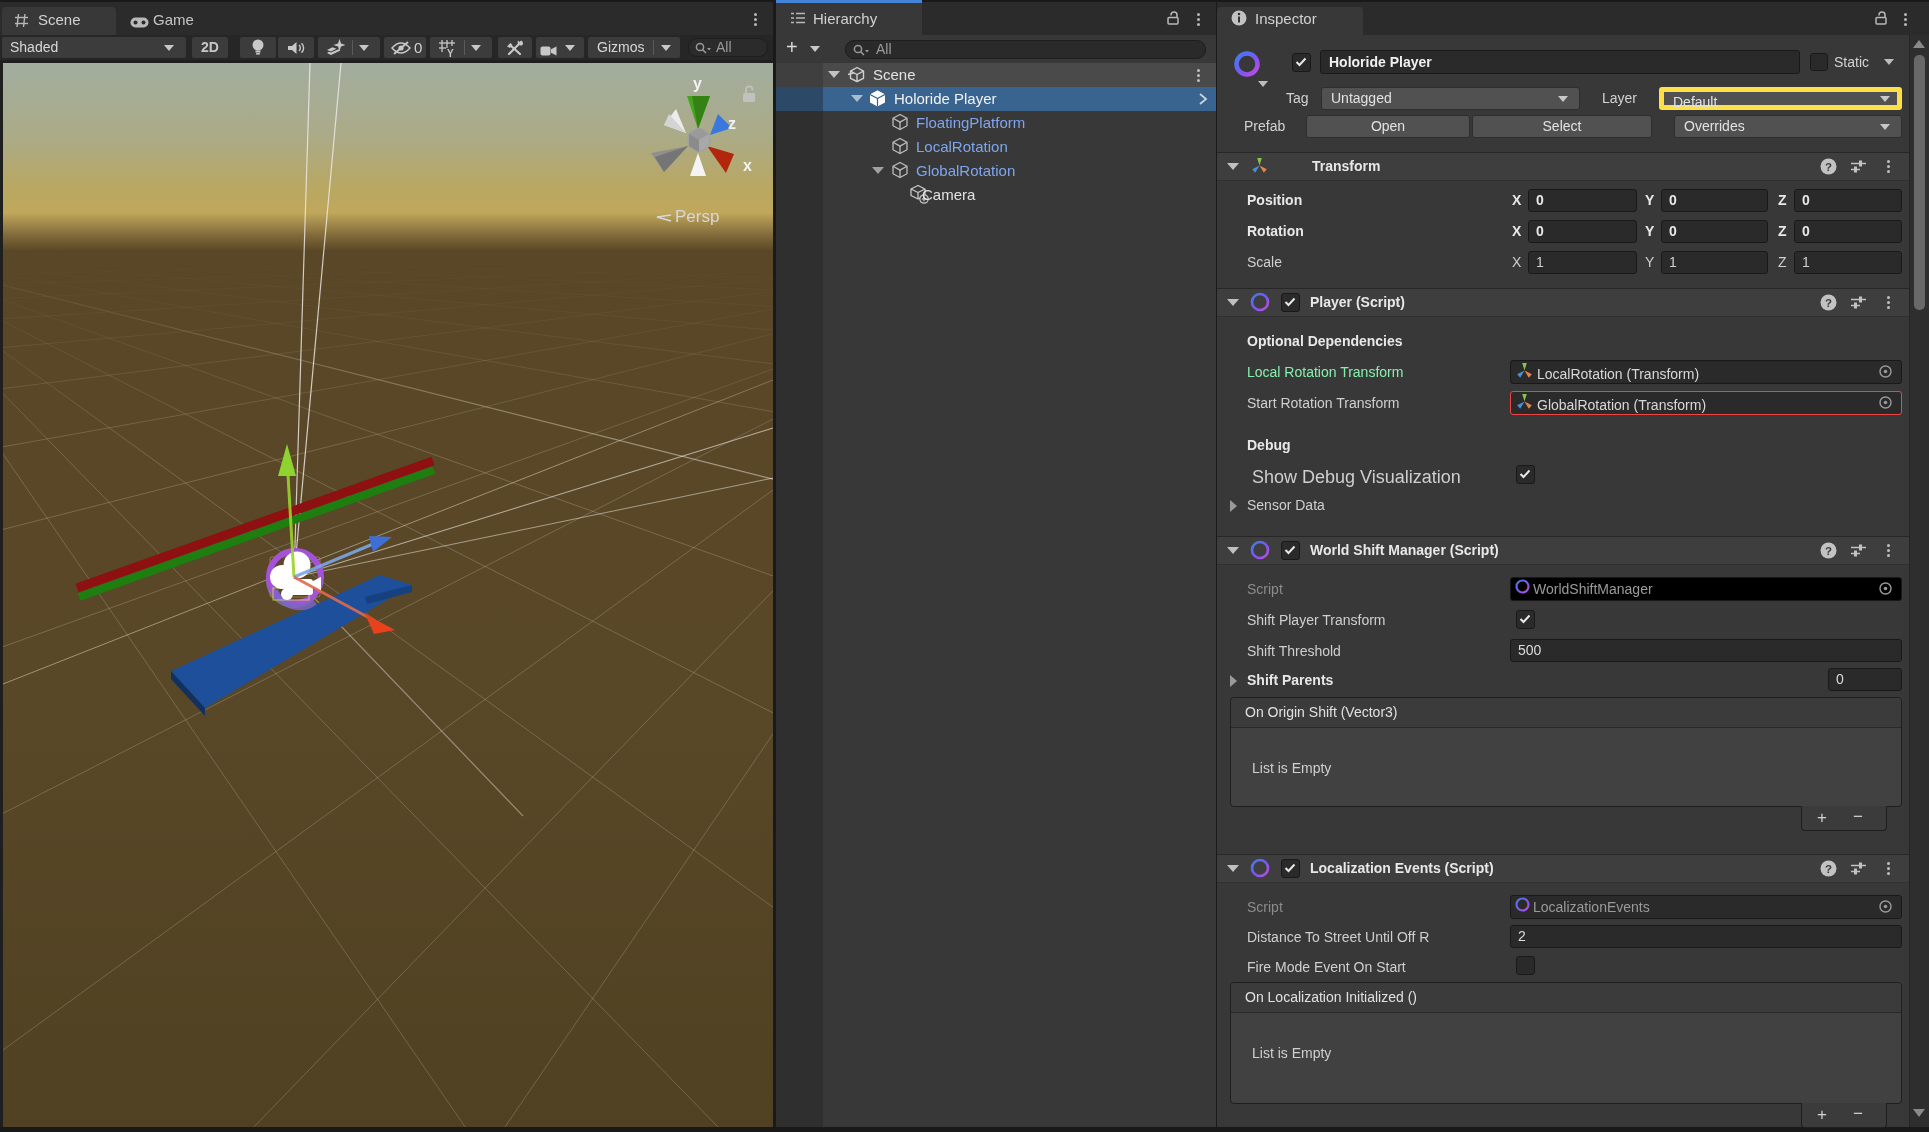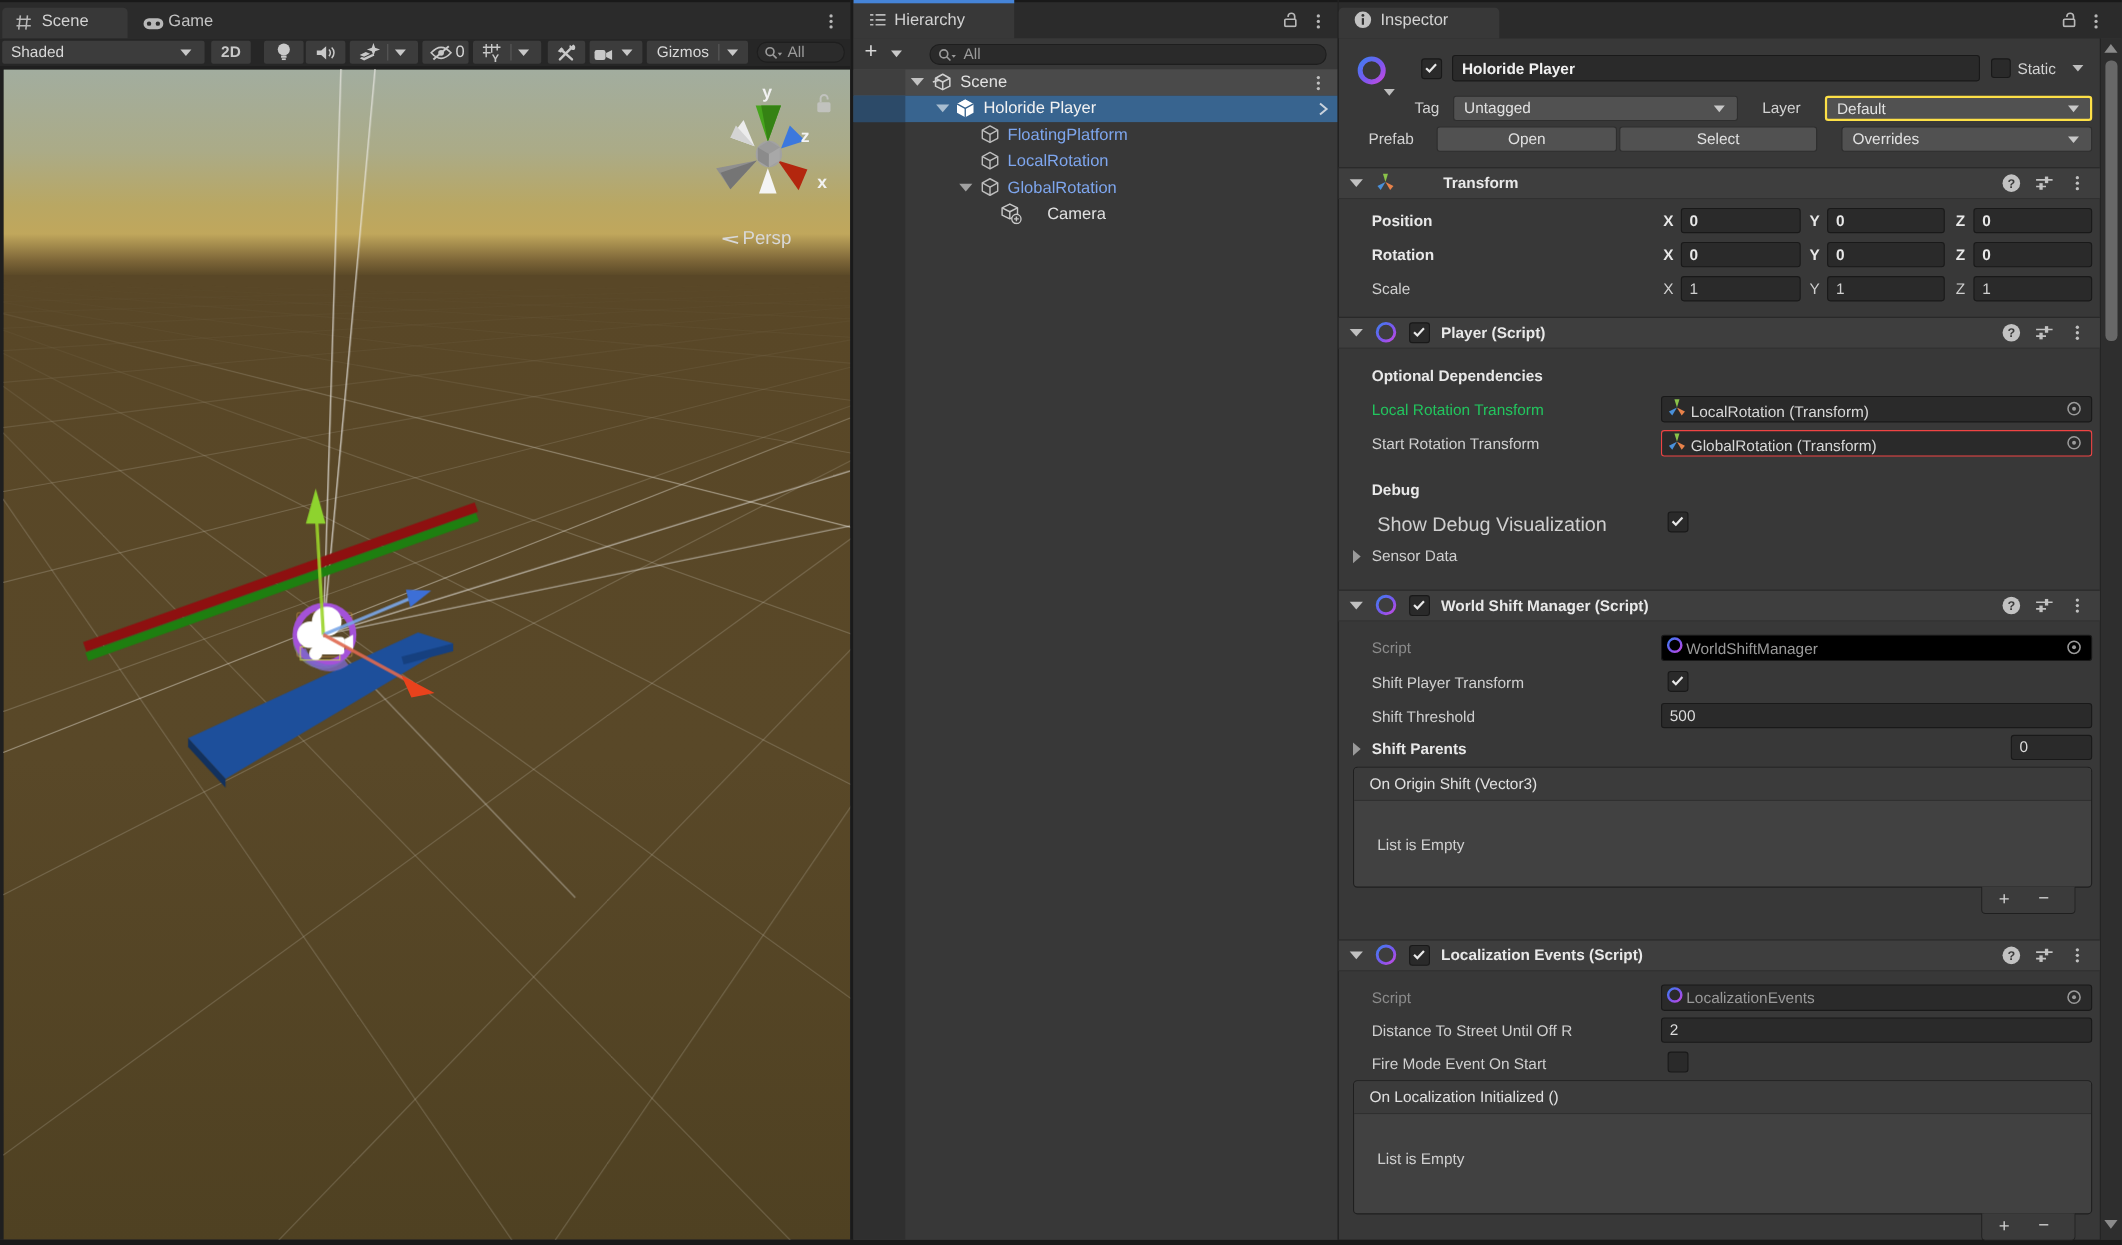--- a/index.html
+++ b/index.html
@@ -317,21 +317,21 @@
 <div style="position:absolute;left:910px;top:184px;"><svg width="20" height="20" viewBox="0 0 20 20" style="">
         <g fill="none" stroke="#c8c8c8" stroke-width="1.3" stroke-linejoin="round">
           <polygon points="8,1.5 15,5 15,11.5 8,15 1,11.5 1,5"></polygon>
           <polyline points="1,5 8,8.5 15,5"></polyline>
           <line x1="8" y1="8.5" x2="8" y2="15"></line>
         </g>
         <circle cx="14" cy="15" r="4.2" fill="#3a3a3a" stroke="#c8c8c8" stroke-width="1.2"></circle>
         <line x1="14" y1="12.8" x2="14" y2="17.2" stroke="#c8c8c8" stroke-width="1.3"></line>
         <line x1="11.8" y1="15" x2="16.2" y2="15" stroke="#c8c8c8" stroke-width="1.3"></line>
       </svg></div>
-<div style="position:absolute;left:952px;top:186px;font-size:15px;color:#e2e2e2;font-weight:normal;white-space:nowrap;">Camera</div>
+<div style="position:absolute;left:922px;top:186px;font-size:15px;color:#e2e2e2;font-weight:normal;white-space:nowrap;">Camera</div>
 <div style="position:absolute;left:1216px;top:0;width:1px;height:1127px;background:#1a1a1a"></div>
 <div style="position:absolute;left:1217px;top:0;width:712px;height:35px;background:#2b2b2b;border-top:2px solid #191919;box-sizing:border-box"></div>
 <div style="position:absolute;left:1217px;top:7px;width:146px;height:28px;background:#383838;border-radius:4px 4px 0 0"></div>
 <div style="position:absolute;left:1231px;top:10px;"><svg width="16" height="16" viewBox="0 0 16 16" style="">
         <circle cx="8" cy="8" r="7.5" fill="#c2c2c2"></circle>
         <rect x="7" y="6.5" width="2" height="6" fill="#333"></rect>
         <circle cx="8" cy="4" r="1.3" fill="#333"></circle>
       </svg></div>
 <div style="position:absolute;left:1255px;top:10px;font-size:15px;color:#d2d2d2;font-weight:normal;white-space:nowrap;">Inspector</div>
 <div style="position:absolute;left:1874px;top:10px;"><svg width="14" height="15" viewBox="0 0 14 15" style="">
@@ -364,21 +364,21 @@
       </svg>
     </div>
 <div style="position:absolute;left:1320px;top:50px;width:480px;height:24px;background:#2a2a2a;border:1px solid #191919;border-radius:3px;box-sizing:border-box;font-size:14px;color:#f0f0f0;font-weight:bold;line-height:22px;padding-left:8px;white-space:nowrap;overflow:hidden">Holoride Player</div>
 <div style="position:absolute;left:1810px;top:53px;width:18px;height:18px;background:#2a2a2a;border:1px solid #191919;border-radius:3px;box-sizing:border-box;"></div>
 <div style="position:absolute;left:1834px;top:54px;font-size:14px;color:#d2d2d2;font-weight:normal;white-space:nowrap;">Static</div>
 <div style="position:absolute;left:1884px;top:59px;width:0;height:0;border-left:5.0px solid transparent;border-right:5.0px solid transparent;border-top:6.2px solid #bdbdbd"></div>
 <div style="position:absolute;left:1286px;top:90px;font-size:14px;color:#d2d2d2;font-weight:normal;white-space:nowrap;">Tag</div>
 <div style="position:absolute;left:1321px;top:87px;width:259px;height:23px;background:#515151;border:1px solid #2e2e2e;border-radius:3px;box-sizing:border-box;font-size:14px;color:#e2e2e2;line-height:21px;padding-left:9px;white-space:nowrap">Untagged</div>
     <div style="position:absolute;left:1558px;top:95.5px;width:0;height:0;border-left:5.0px solid transparent;border-right:5.0px solid transparent;border-top:6.2px solid #c8c8c8"></div>
 <div style="position:absolute;left:1602px;top:90px;font-size:14px;color:#d2d2d2;font-weight:normal;white-space:nowrap;">Layer</div>
-<div style="position:absolute;left:1659px;top:87px;width:243px;height:23px;background:#515151;border:2px solid #fde047;border-radius:3px;box-sizing:border-box;font-size:14px;color:#e2e2e2;line-height:21px;padding-left:9px;white-space:nowrap">Default</div>
+<div style="position:absolute;left:1659px;top:87px;width:243px;height:23px;background:#515151;border:5px solid #fde047;border-radius:3px;box-sizing:border-box;font-size:14px;color:#e2e2e2;line-height:21px;padding-left:9px;white-space:nowrap">Default</div>
     <div style="position:absolute;left:1880px;top:95.5px;width:0;height:0;border-left:5.0px solid transparent;border-right:5.0px solid transparent;border-top:6.2px solid #c8c8c8"></div>
 <div style="position:absolute;left:1244px;top:118px;font-size:14px;color:#d2d2d2;font-weight:normal;white-space:nowrap;">Prefab</div>
 <div style="position:absolute;left:1306px;top:115px;width:164px;height:23px;background:#515151;border:1px solid #2e2e2e;border-radius:3px;box-sizing:border-box;font-size:14px;color:#e2e2e2;line-height:21px;text-align:center">Open</div>
 <div style="position:absolute;left:1472px;top:115px;width:180px;height:23px;background:#515151;border:1px solid #2e2e2e;border-radius:3px;box-sizing:border-box;font-size:14px;color:#e2e2e2;line-height:21px;text-align:center">Select</div>
 <div style="position:absolute;left:1674px;top:115px;width:228px;height:23px;background:#515151;border:1px solid #2e2e2e;border-radius:3px;box-sizing:border-box;font-size:14px;color:#e2e2e2;line-height:21px;padding-left:9px;white-space:nowrap">Overrides</div>
     <div style="position:absolute;left:1880px;top:123.5px;width:0;height:0;border-left:5.0px solid transparent;border-right:5.0px solid transparent;border-top:6.2px solid #c8c8c8"></div>
 <div style="position:absolute;left:1217px;top:152px;width:692px;height:29px;background:#3e3e3e;border-top:1px solid #272727;border-bottom:1px solid #303030;box-sizing:border-box"></div>
 <div style="position:absolute;left:1227px;top:163px;width:0;height:0;border-left:6.0px solid transparent;border-right:6.0px solid transparent;border-top:7.4px solid #c0c0c0"></div>
 <div style="position:absolute;left:1250px;top:156px;"><svg width="19" height="19" viewBox="0 0 19 19" style="">
         <g stroke-linecap="round">
@@ -455,21 +455,21 @@
           <rect x="9" y="1.5" width="3" height="6" fill="#c2c2c2" stroke="none"></rect>
           <rect x="4" y="7.5" width="3" height="6" fill="#c2c2c2" stroke="none"></rect>
         </g>
       </svg></div>
 <div style="position:absolute;left:1886px;top:294px;width:4px">
       <div style="width:3px;height:3px;border-radius:50%;background:#c0c0c0;margin:2px auto;"></div>
       <div style="width:3px;height:3px;border-radius:50%;background:#c0c0c0;margin:2px auto;"></div>
       <div style="width:3px;height:3px;border-radius:50%;background:#c0c0c0;margin:2px auto;"></div>
     </div>
 <div style="position:absolute;left:1247px;top:333px;font-size:14px;color:#e8e8e8;font-weight:bold;white-space:nowrap;">Optional Dependencies</div>
-<div style="position:absolute;left:1247px;top:364px;font-size:14px;color:#22c55e;font-weight:normal;white-space:nowrap;">Local Rotation Transform</div>
+<div style="position:absolute;left:1247px;top:364px;font-size:14px;color:#86efac;font-weight:normal;white-space:nowrap;">Local Rotation Transform</div>
 <div style="position:absolute;left:1510px;top:360px;width:392px;height:24px;background:#2a2a2a;border:1px solid #191919;border-radius:3px;box-sizing:border-box;font-size:14px;color:#d8d8d8;line-height:22px;white-space:nowrap;overflow:hidden"><span style="display:inline-block;vertical-align:middle;margin:0 3px 3px 4px"><svg width="19" height="19" viewBox="0 0 19 19" style="">
           <g stroke-linecap="round">
             <polygon points="9.5,9.5 7.2,2 11.8,2" fill="#8bc34a"></polygon>
             <polygon points="9.5,9.5 2.2,13.2 5.2,16.8" fill="#4a90d9"></polygon>
             <polygon points="9.5,9.5 13.8,16.8 16.8,13.2" fill="#e8824a"></polygon>
           </g>
         </svg></span>LocalRotation (Transform)</div>
     <div style="position:absolute;left:1878px;top:364px"><svg width="15" height="15" viewBox="0 0 15 15" style="">
         <circle cx="7.5" cy="7.5" r="5.5" fill="none" stroke="#9a9a9a" stroke-width="1.4"></circle>
         <circle cx="7.5" cy="7.5" r="1.8" fill="#9a9a9a"></circle>

